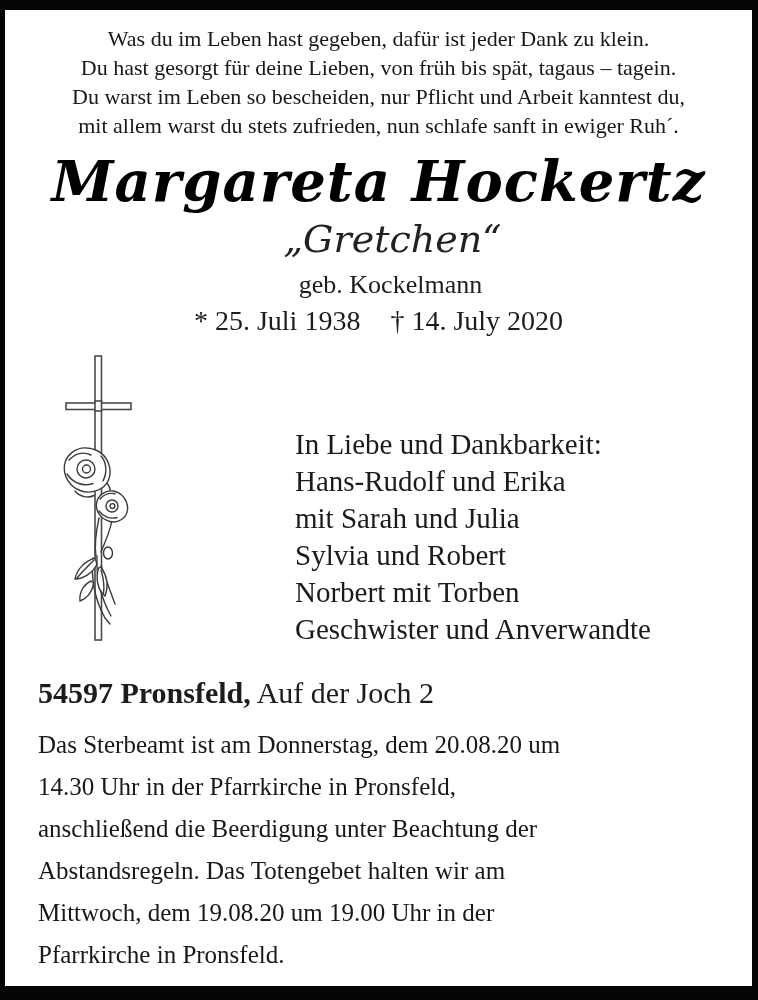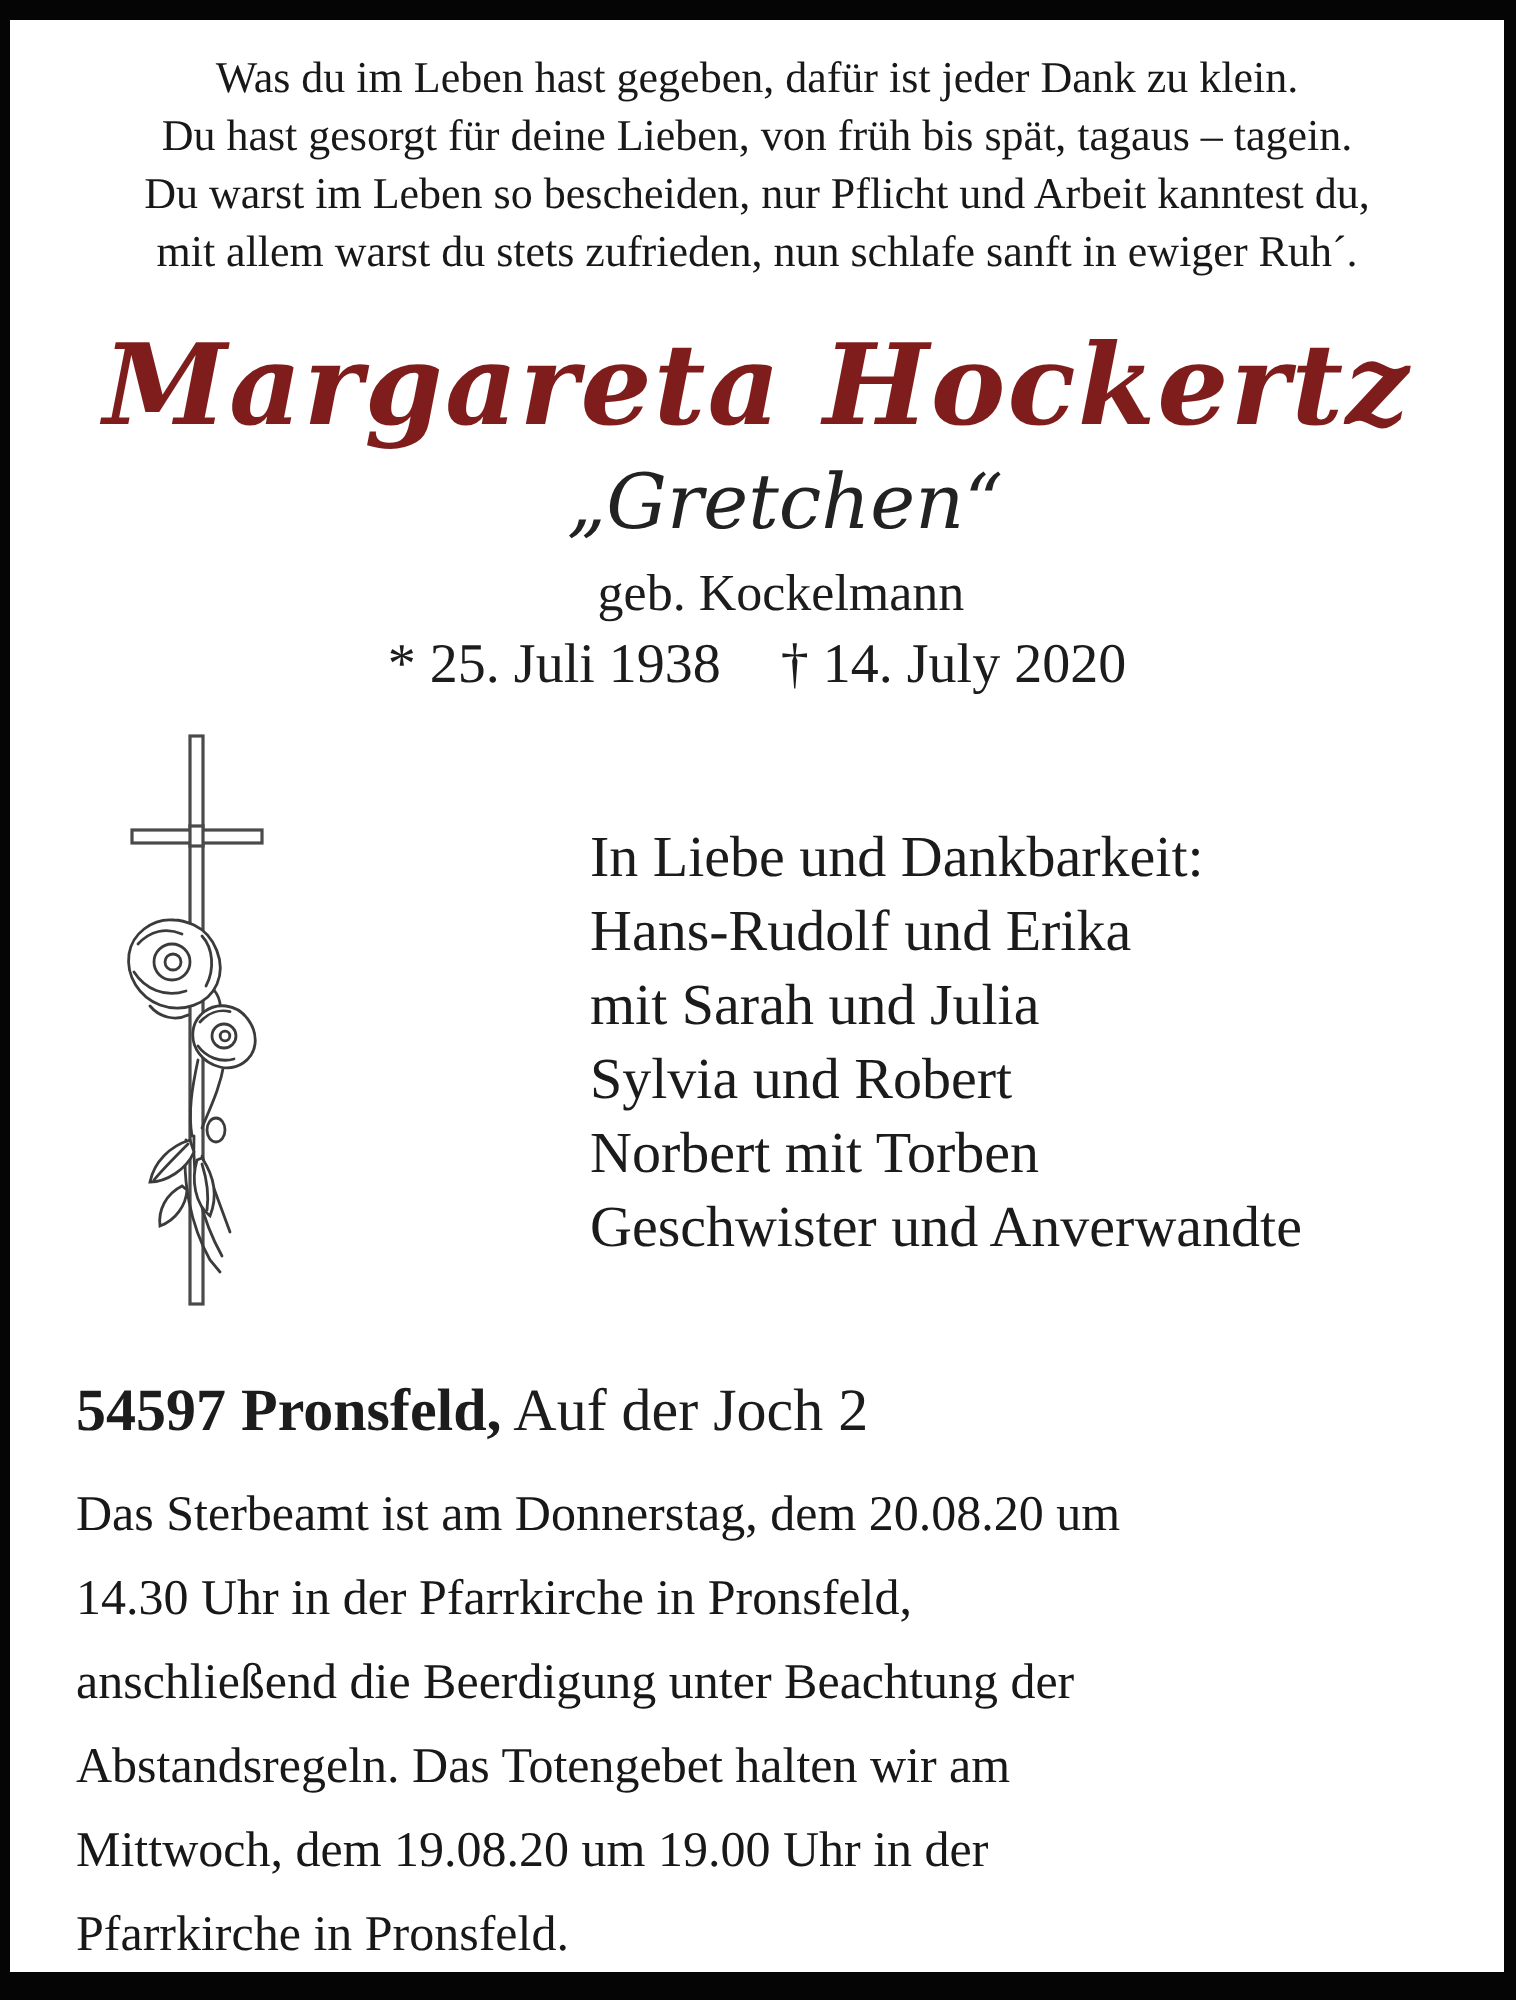--- a/index.html
+++ b/index.html
@@ -15,29 +15,29 @@
   }
   .poem {
     margin-top: 14px;
     text-align: center;
     font-size: 22px;
     line-height: 29px;
     color: #181818;
   }
   .poem div { white-space: nowrap; }
   .name {
-    margin-top: 20px;
+    margin-top: 8px;
     text-align: center;
     font-family: "DejaVu Serif", serif;
     font-style: italic;
     font-weight: bold;
     font-size: 56px;
     line-height: 66px;
     letter-spacing: 1px;
-    color: #7f1d1d;
+    color: #000000;
   }
   .nickname {
     margin-top: 2px;
     text-align: center;
     font-family: "DejaVu Serif", serif;
     font-style: italic;
     font-size: 38px;
     line-height: 46px;
     color: #222;
     padding-left: 28px;
@@ -52,21 +52,21 @@
   .dates {
     margin-top: 4px;
     text-align: center;
     font-size: 28px;
     line-height: 34px;
   }
   .dates .birth { margin-right: 30px; }
   .row {
     margin-top: 14px;
     display: flex;
-    align-items: center;
+    align-items: flex-end;
   }
   .figure { margin-left: 50px; width: 150px; flex: 0 0 150px; }
   .mourners {
     margin-left: 90px;
     padding-top: 18px;
     font-size: 29px;
     line-height: 37px;
     color: #1b1b1b;
   }
   .address {

